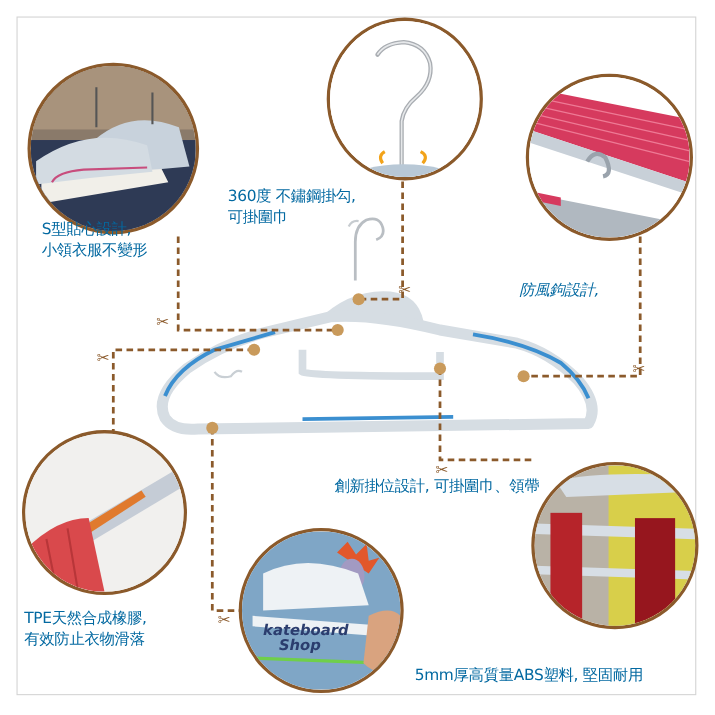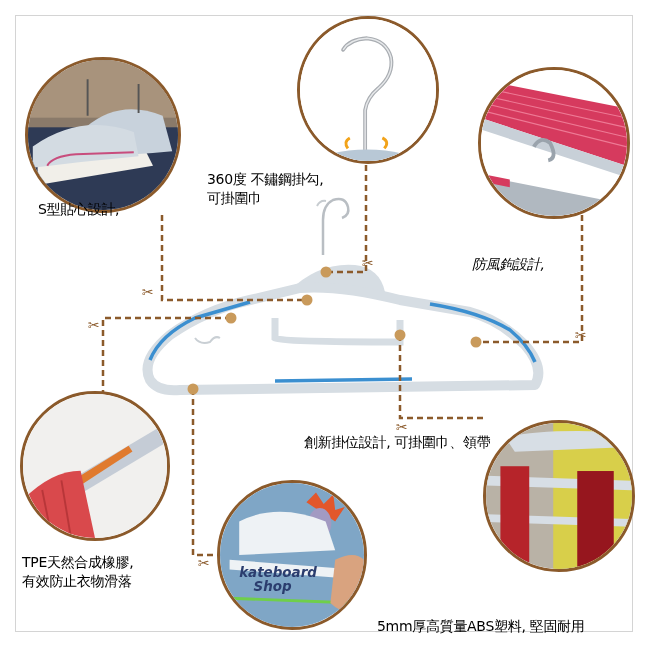--- a/index.html
+++ b/index.html
@@ -4,21 +4,21 @@
 <style>
   html, body { margin: 0; padding: 0; background: #ffffff; }
   body { width: 650px; height: 650px; position: relative; overflow: hidden;
          font-family: "DejaVu Sans", "Liberation Sans", sans-serif; color: #222; }
   .frame { position: absolute; left: 15px; top: 15px; width: 618px; height: 617px;
            border: 1px solid #d4d4d4; box-sizing: border-box; }
   .overlay { position: absolute; left: 0; top: 0; width: 650px; height: 650px; }
   .circle { position: absolute; border-radius: 50%; border: 3px solid #8b5a2b;
             overflow: hidden; box-sizing: border-box; background: #fff; font-weight: bold; }
   .circle svg { width: 100%; height: 100%; display: block; }
-  .caption { position: absolute; font-size: 14px; line-height: 19px; color: #000000;
+  .caption { position: absolute; font-size: 14px; line-height: 19px; color: #0369a1;
              white-space: nowrap; letter-spacing: -0.3px; }
 </style>
 </head>
 <body>
 
 <div class="frame"></div>
 
 <svg class="overlay" viewBox="0 0 650 650">
 
   <g>
@@ -146,35 +146,36 @@
     <path d="M20 15 Q60 5 150 10 L150 25 L30 30 Z" fill="#d7dee5"></path>
     <path d="M0 55 L152 60 L152 70 L0 65 Z" fill="#d7dee5"></path>
     <path d="M0 95 L152 100 L152 108 L0 103 Z" fill="#d7dee5"></path>
     <rect x="15" y="45" width="30" height="107" fill="#b6242a"></rect>
     <rect x="95" y="50" width="38" height="102" fill="#96161e"></rect>
   </svg>
 </div>
 
 <div class="caption" style="left:38px; top:200px;">
   <div>S型貼心設計,</div>
+  <div>小領衣服不變形</div>
 </div>
 
 <div class="caption" style="left:207px; top:170px;">
   <div>360度 不鏽鋼掛勾,</div>
   <div>可掛圍巾</div>
 </div>
 
 <div class="caption" style="left:472px; top:255px;font-style:italic;">
   <div>防風鉤設計,</div>
 </div>
 
 <div class="caption" style="left:22px; top:553px;">
   <div>TPE天然合成橡膠,</div>
   <div>有效防止衣物滑落</div>
 </div>
 
 <div class="caption" style="left:260px; top:433px;margin-left:44px;">
   <div>創新掛位設計, 可掛圍巾、領帶</div>
 </div>
 
-<div class="caption" style="left:377px; top:605px;margin-top:12px;">
+<div class="caption" style="left:377px; top:605px;">
   <div>5mm厚高質量ABS塑料, 堅固耐用</div>
 </div>
 
 </body></html>

